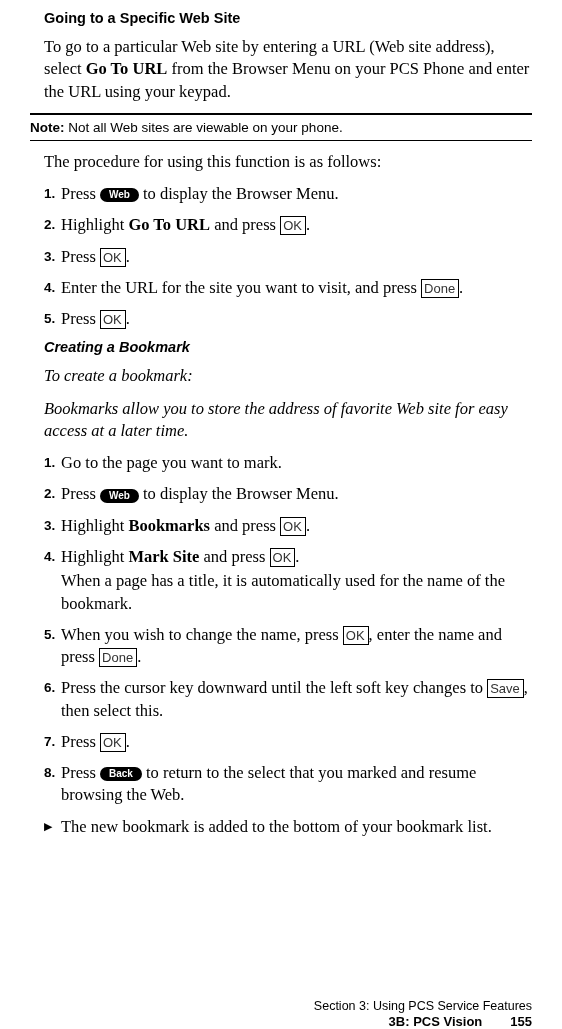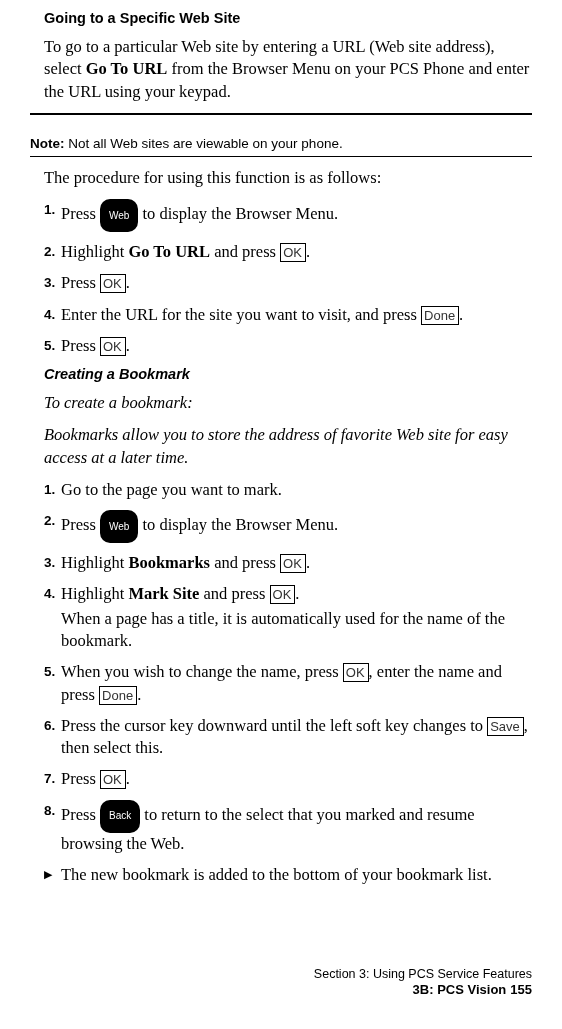--- a/index.html
+++ b/index.html
@@ -26,21 +26,21 @@
     }
     .para {
       font-size: 16.5px;
       line-height: 1.35;
       margin-bottom: 10px;
     }
     .bold { font-weight: bold; }
     .note-box {
       border-top: 2.5px solid #000;
       border-bottom: 1px solid #000;
-      padding: 21px 0 5px 0;
+      padding: 5px 0 5px 0;
       margin: 6px 0 10px 0;
     }
     .note-text {
       font-family: Arial, Helvetica, sans-serif;
       font-size: 13.5px;
       padding-left: 0;
     }
     .note-label { font-weight: bold; }
     ol.steps {
       list-style: none;
@@ -64,28 +64,28 @@
     .sub-para {
       margin-top: 2px;
     }
     .key-pill {
       display: inline-flex;
       align-items: center;
       justify-content: center;
       background: #000;
       color: #fff;
       font-family: Arial, Helvetica, sans-serif;
-      font-weight: normal;
+      font-weight: bold;
       font-size: 10px;
       border-radius: 10px;
       padding: 1.5px 9px 1.5px 9px;
       vertical-align: middle;
       line-height: 1;
       min-width: 32px;
-      height: 33px;
+      height: 14px;
     }
     .key-box {
       display: inline-block;
       border: 1px solid #000;
       font-family: Arial, Helvetica, sans-serif;
       font-size: 13px;
       line-height: 1;
       padding: 2px 3px 2px 2px;
       vertical-align: baseline;
       color: #333;
@@ -99,35 +99,35 @@
       margin-top: 2px;
     }
     .bullet-marker {
       position: absolute;
       left: 0;
       top: 3px;
       font-size: 11px;
     }
     .footer {
       position: absolute;
-      bottom: 32px;
+      bottom: 0;
       right: 30px;
       text-align: right;
       font-family: Arial, Helvetica, sans-serif;
     }
     .footer-line1 {
       font-size: 12.5px;
       margin-bottom: 1px;
     }
     .footer-line2 {
       font-size: 13px;
       font-weight: bold;
     }
     .pagenum {
-      margin-left: 4px;
+      margin-left: 28px;
     }
   </style>
 </head>
 <body>
 
 <div class="content">
 
   <div class="indent">
     <div class="heading">Going to a Specific Web Site</div>
     <p class="para">

